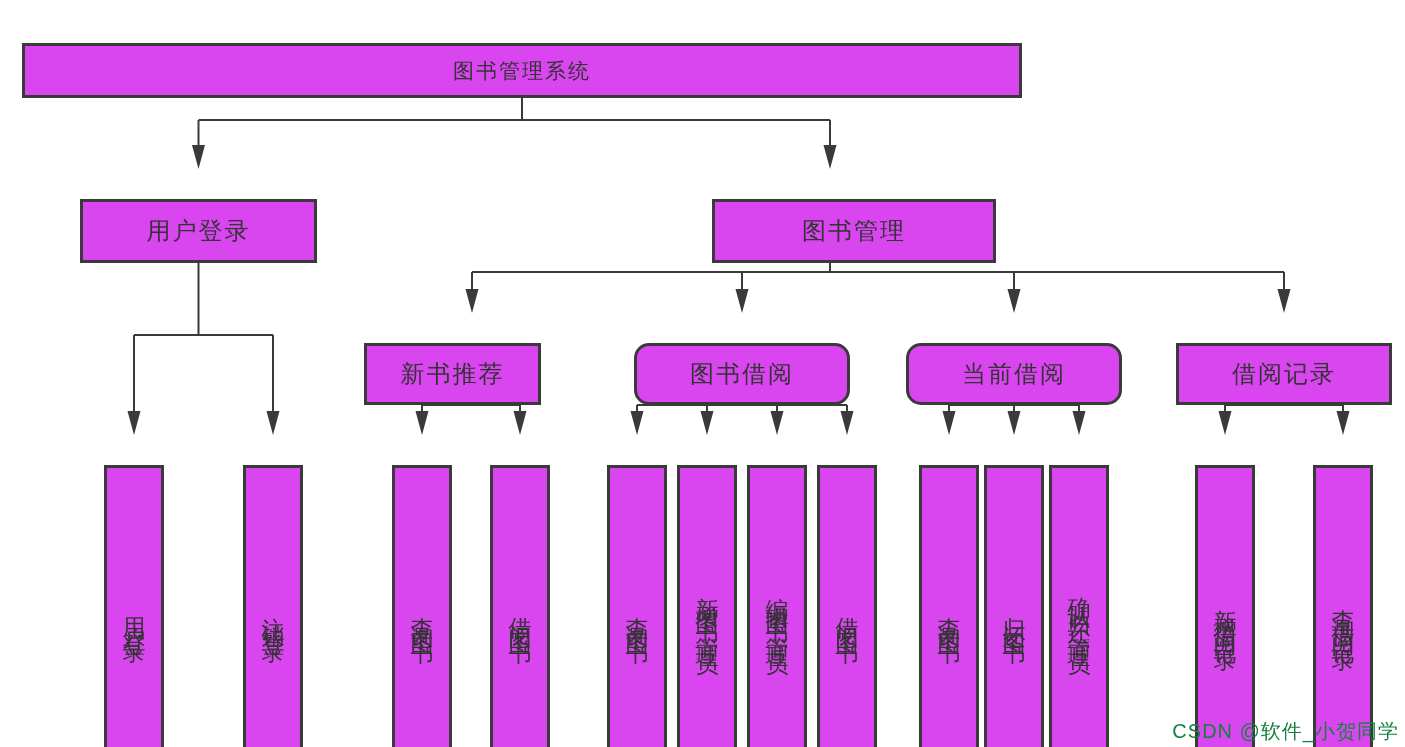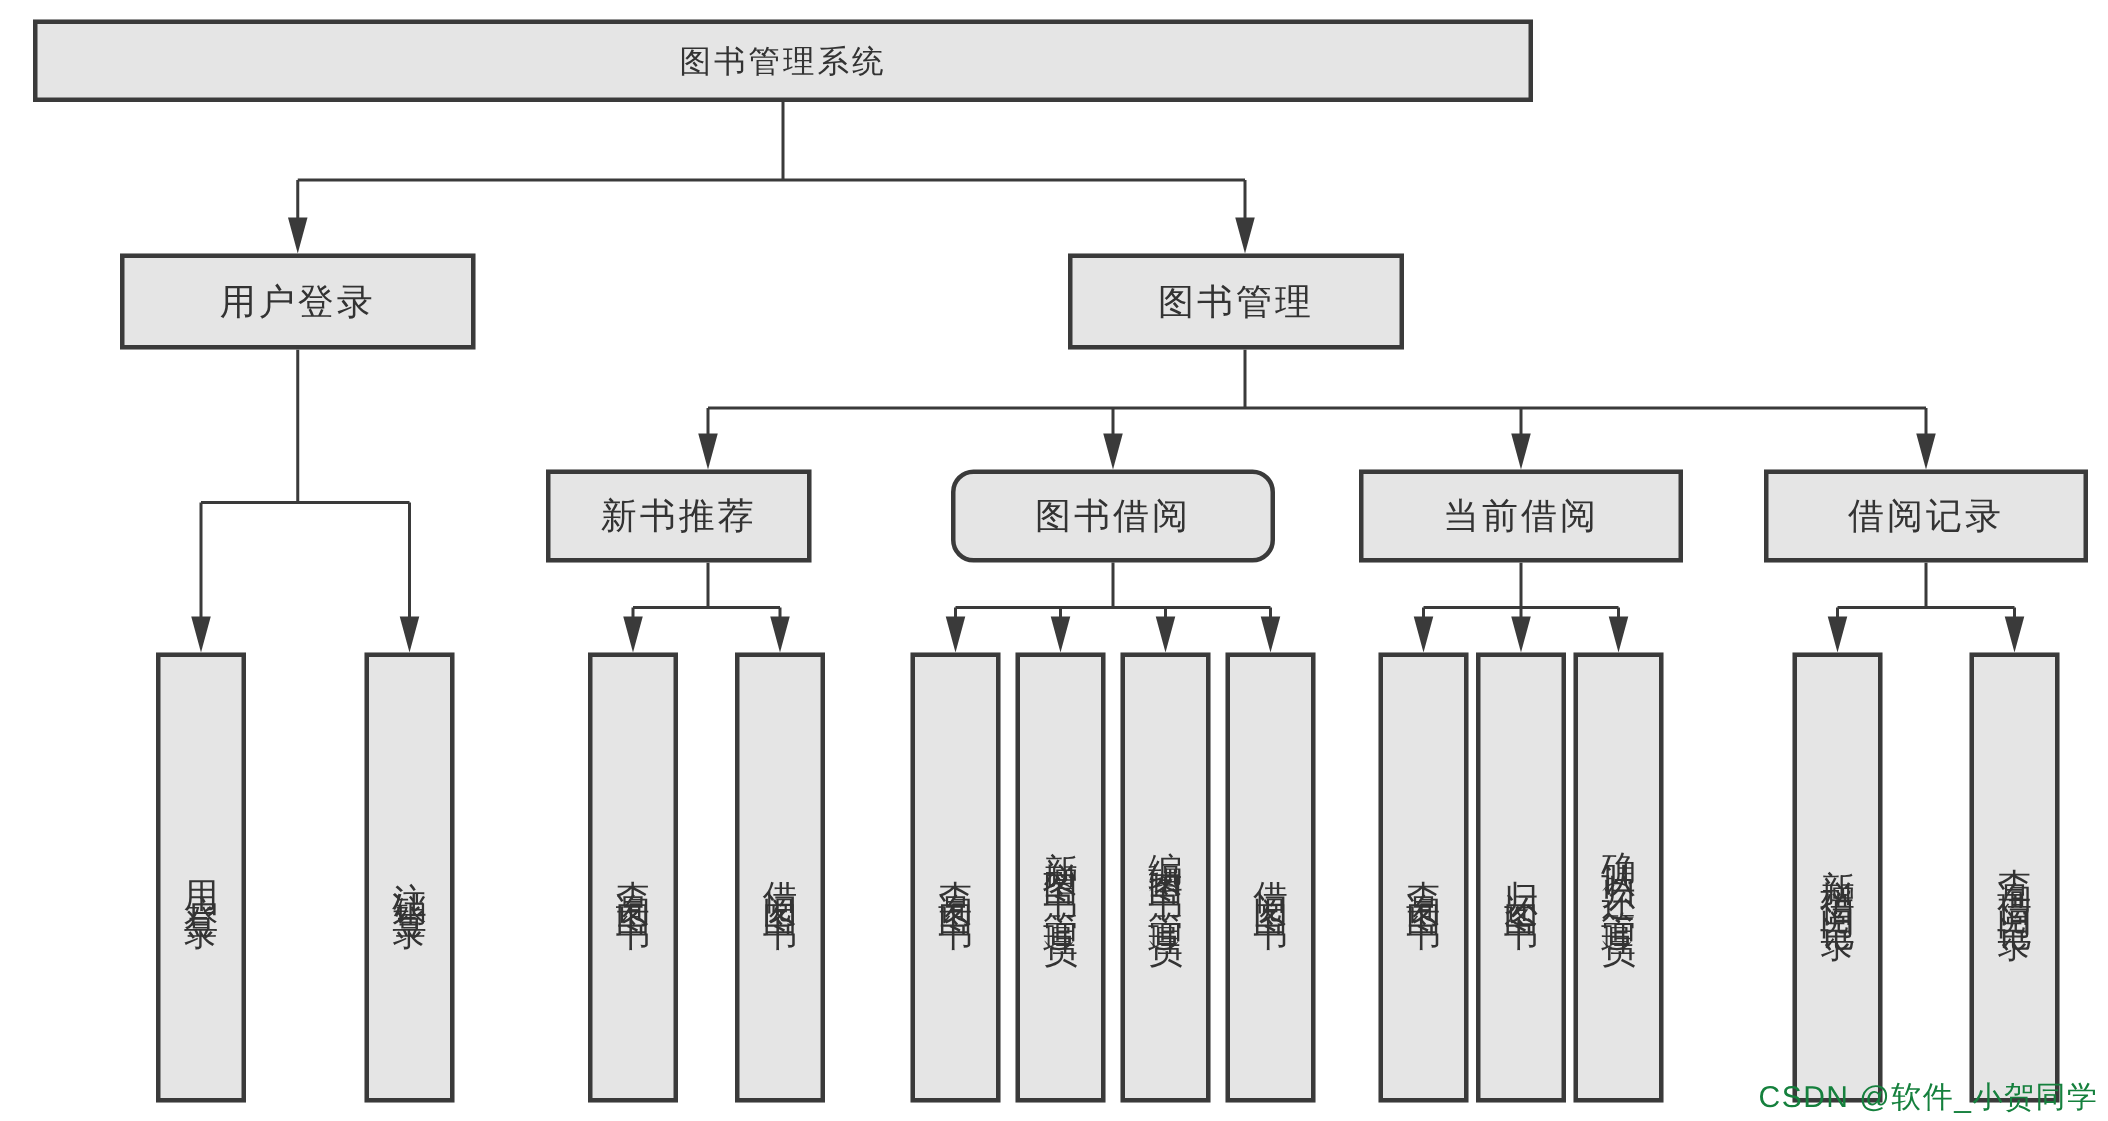--- a/index.html
+++ b/index.html
@@ -8,37 +8,38 @@
     background:#ffffff;
     font-family:"Liberation Sans", sans-serif;
     color:#333333;
   }
   #connectors {
     position:absolute; left:0; top:0; width:1405px; height:747px;
     z-index:0; pointer-events:none;
   }
   .node {
     position:absolute; box-sizing:border-box; z-index:1;
-    background:#e5e5e5; border:3px solid #3a3a3a;
+    background:#d946ef; border:3px solid #3a3a3a;
     display:flex; align-items:center; justify-content:center;
     text-align:right;
+    margin-top:30px;
   }
   .h-label { font-size:24px; letter-spacing:2px; }
   .root-label { font-size:21px; letter-spacing:2px; }
   
   .n-root  { left:22px;  top:13px;  width:1000px; height:55px; }
   
   .lv2 { top:169px; height:64px; }
   .n-userlogin { left:80px;  width:237px; }
-  .n-bookmgmt  { left:712px; width:224px; }
+  .n-bookmgmt  { left:712px; width:284px; }
   
   .lv3 { top:313px; height:62px; }
   .n-newbook { left:364px;  width:177px; }
   .n-borrow  { left:634px;  width:216px;border-radius:15px; }
-  .n-current { left:906px;  width:216px; }
+  .n-current { left:906px;  width:216px;border-radius:15px; }
   .n-records { left:1176px; width:216px; }
   
   .leaf { top:435px; height:300px; width:60px; }
   .leaf span {
     writing-mode:vertical-rl;
     font-size:23px; line-height:1; letter-spacing:8px;
     white-space:nowrap;
   }
   .lf-a1 { left:104px; }  .lf-a2 { left:243px; }
   .lf-b1 { left:392px; }  .lf-b2 { left:490px; }

